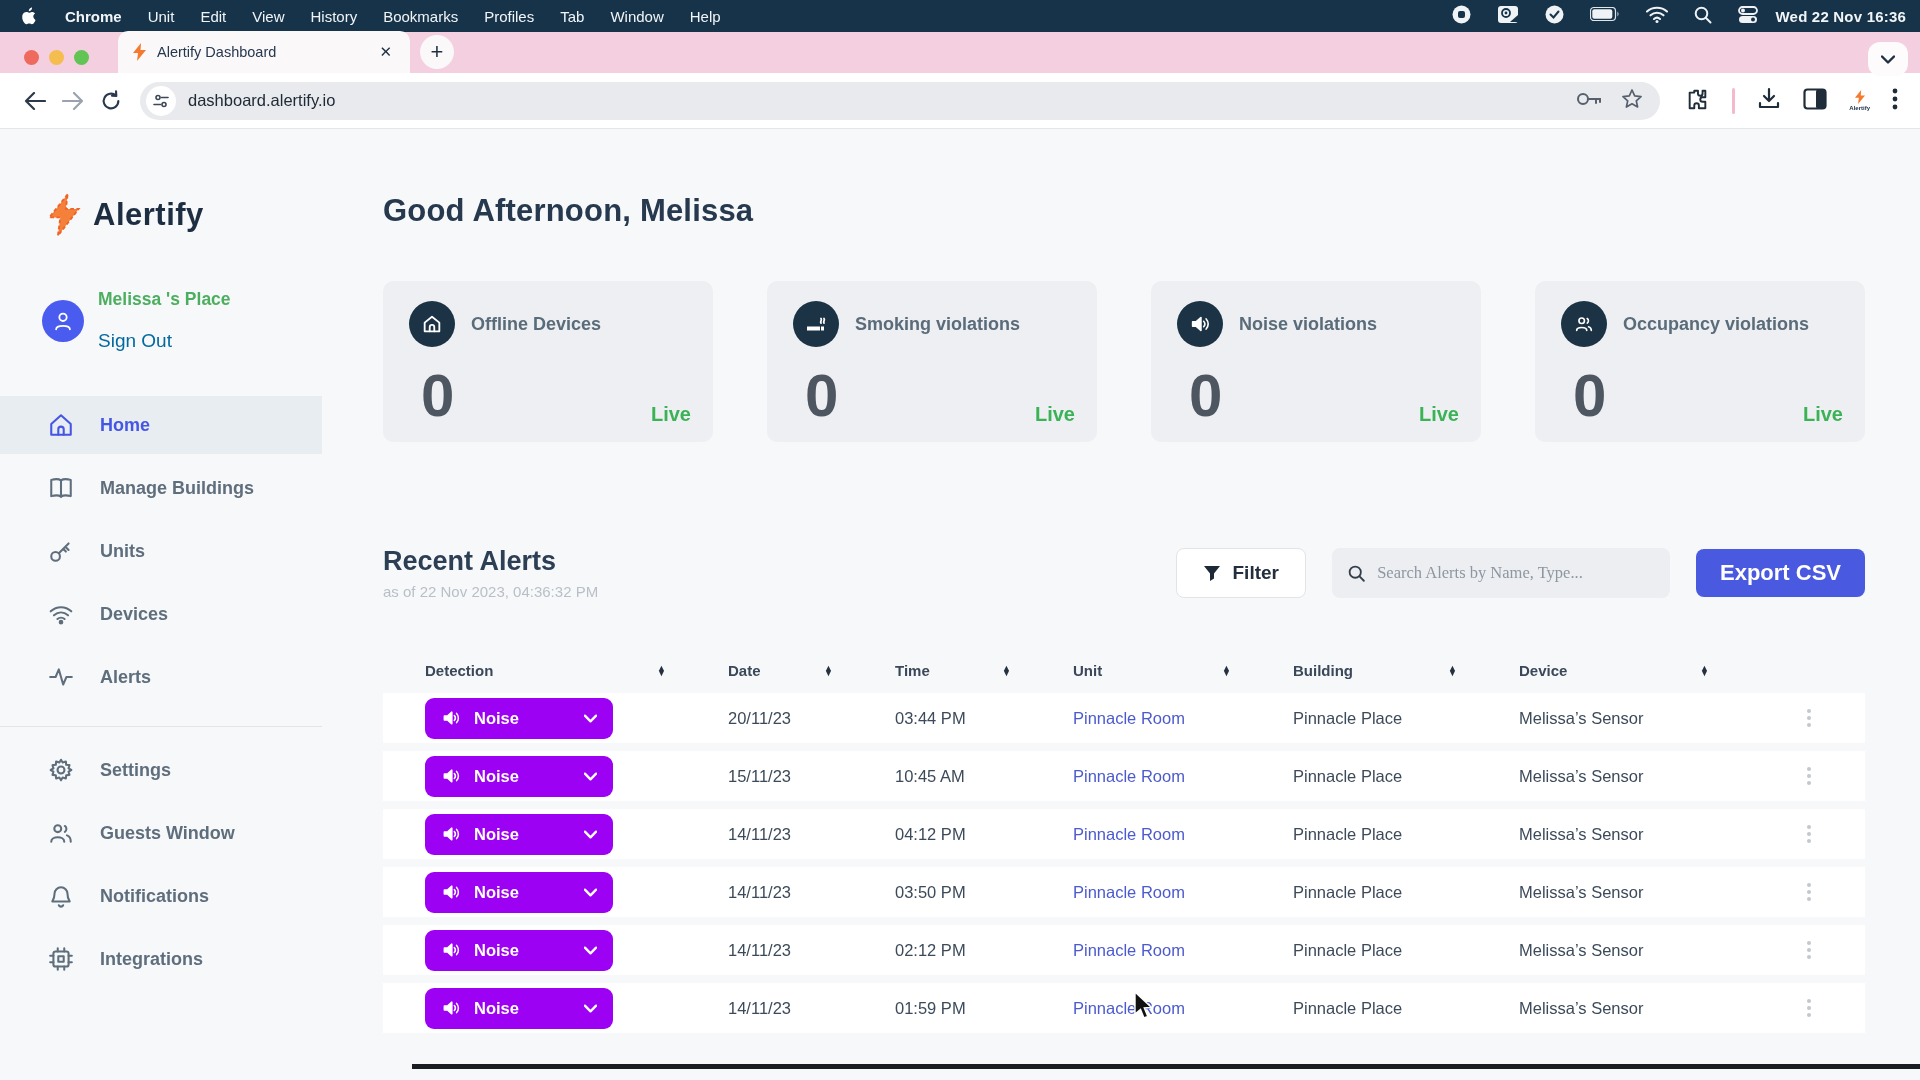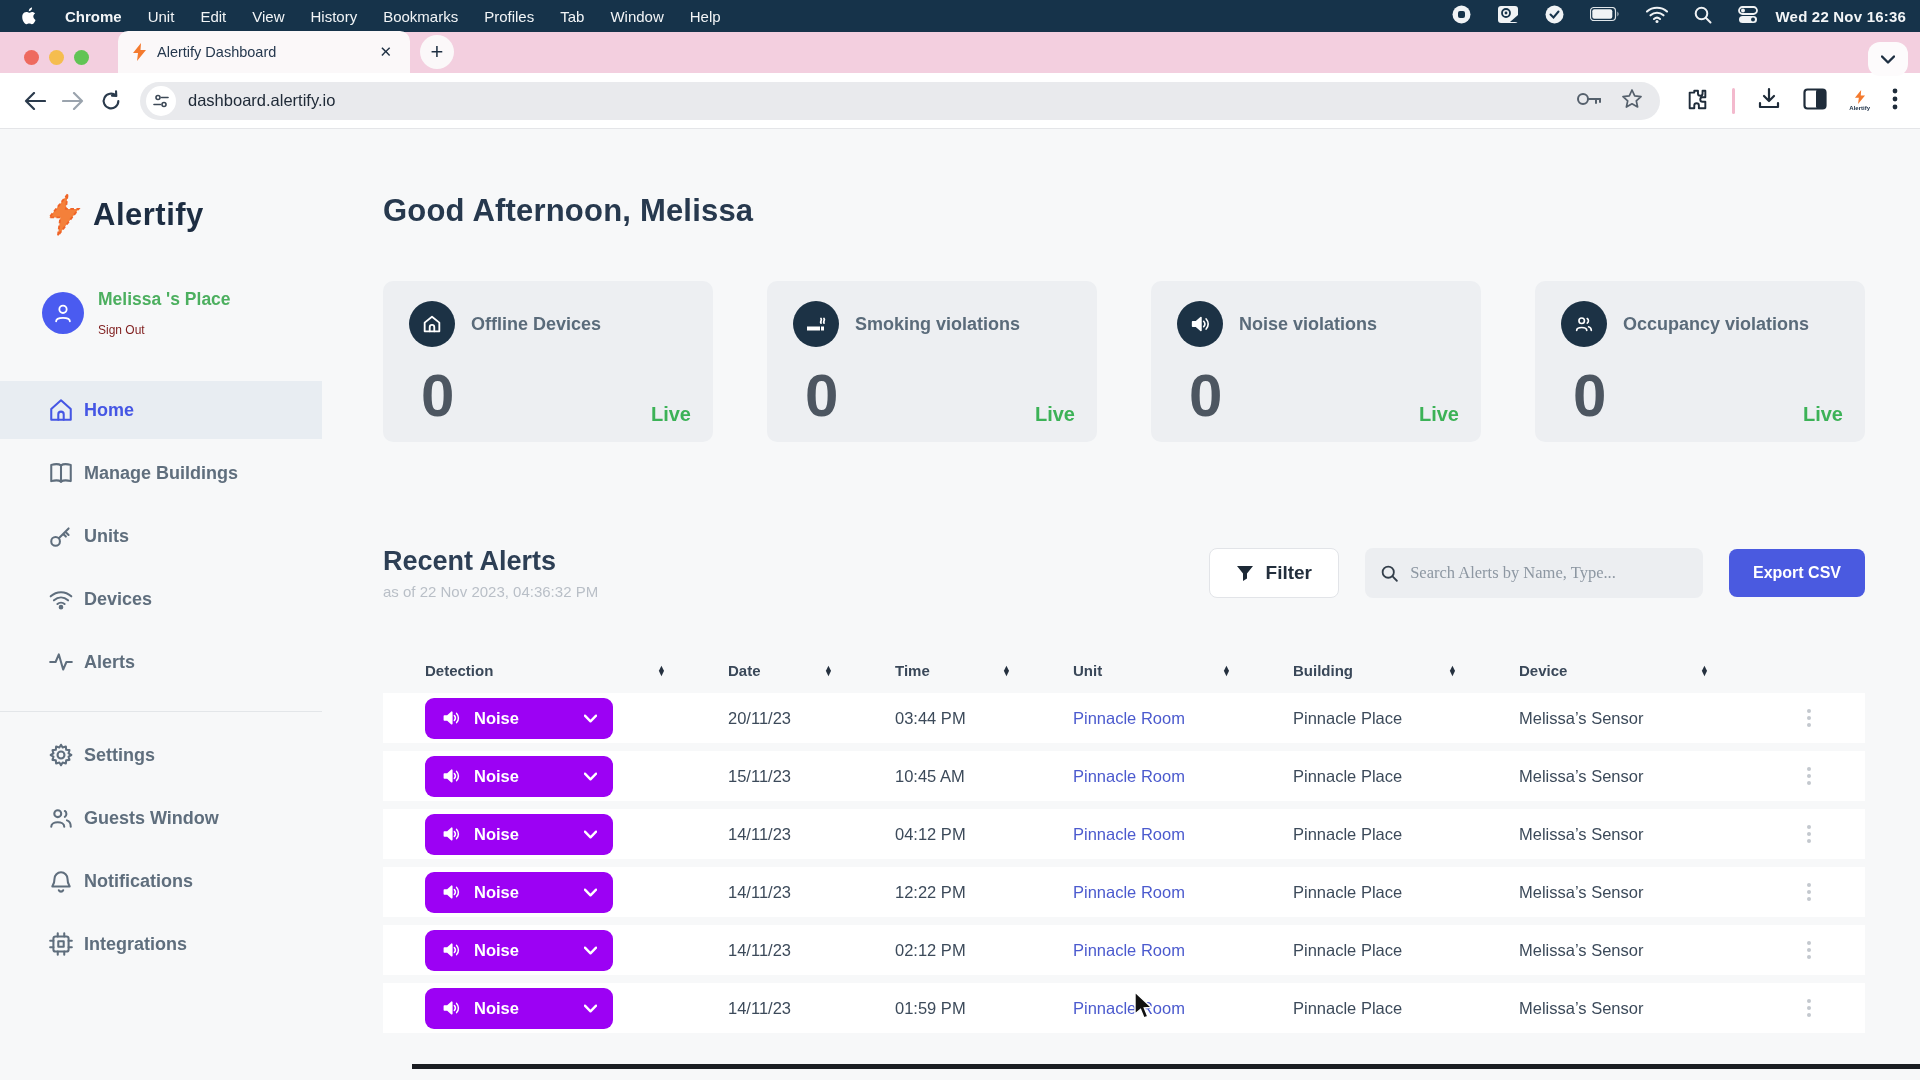--- a/index.html
+++ b/index.html
@@ -38,23 +38,23 @@
   .ext-alertify .lbl { font-size:6px; color:#20344a; margin-top:1px; font-weight:bold; }
 
   
   .app { display:flex; height:940px; background:#f7f8f9; position:relative; }
   .sidebar { width:322px; flex:none; padding-top:64px; }
   .logo { display:flex; align-items:center; gap:10px; padding-left:45px; }
   .logo .word { font-size:31px; font-weight:bold; color:#1d2d42; letter-spacing:.5px; }
   .userbox { display:flex; align-items:center; gap:14px; padding-left:42px; margin-top:52px; }
   .avatar { width:42px; height:42px; border-radius:50%; background:#4a5bf0; display:flex; align-items:center; justify-content:center; }
   .uname { color:#4caf5f; font-size:17.5px; font-weight:600; }
-  .usignout { color:#7f1d1d; font-size:12px; margin-top:13px; }
+  .usignout { color:#0369a1; font-size:19px; margin-top:20px; }
   .nav { margin-top:44px; }
-  .nav-item { height:58px; display:flex; align-items:center; gap:10px; padding-left:48px; color:#5f6e7d; font-size:18px; font-weight:600; cursor:default; }
+  .nav-item { height:58px; display:flex; align-items:center; gap:26px; padding-left:48px; color:#5f6e7d; font-size:18px; font-weight:600; cursor:default; }
   .nav-item.active { background:#e8edf2; color:#4556e4; }
   .nav-item.active svg { stroke:#4556e4; }
   .nav-item svg { stroke:#5f6e7d; }
   .nav-gap { height:5px; }
   .sidebar .divider { height:1px; background:#e3e6e9; margin:20px 0 14px 0; }
 
   
   .content { flex:1; padding:64px 55px 0 61px; position:relative; }
   .greeting { font-size:31px; font-weight:600; color:#27394e; letter-spacing:.2px; }
   .cards { display:flex; gap:54px; margin-top:52px; }
@@ -66,21 +66,21 @@
   .card-live { position:absolute; right:22px; bottom:16px; font-size:20px; font-weight:600; color:#3cb257; }
 
   .recent-bar { display:flex; align-items:center; margin-top:104px; }
   .recent-title { font-size:27px; font-weight:bold; color:#2d3f55; }
   .recent-sub { font-size:15px; color:#b9bfc7; margin-top:6px; }
   .recent-controls { margin-left:auto; display:flex; align-items:center; gap:26px; }
   .filter-btn { height:50px; padding:0 26px; background:#ffffff; border:1px solid #e2e4e8; border-radius:8px; display:flex; align-items:center; gap:12px; font-size:19px; font-weight:600; color:#232f3d; }
   .searchbox { width:338px; height:50px; background:#eceef1; border-radius:8px; display:flex; align-items:center; padding:0 16px; gap:12px;font-family:Liberation Serif, serif; }
   .searchbox input { border:none; outline:none; background:transparent; font-size:16.5px; color:#42505f; width:100%; font-family:inherit; }
   .searchbox input::placeholder { color:#8d97a2; }
-  .export-btn { height:48px; padding:0 24px; background:#4a5ae0; color:#ffffff; border:none; border-radius:8px; font-size:16px; font-weight:bold; font-family:inherit; }
+  .export-btn { height:48px; padding:0 24px; background:#4a5ae0; color:#ffffff; border:none; border-radius:8px; font-size:22px; font-weight:bold; font-family:inherit; }
 
   
   .table { margin-top:54px; }
   .tgrid { display:grid; grid-template-columns:303px 167px 178px 220px 226px 252px 1fr; align-items:center; }
   .thead { padding:8px 0 14px 42px; }
   .th { display:flex; align-items:center; font-size:15px; font-weight:bold; color:#3a4859; padding-right:62px; }
   .sort { margin-left:auto; display:flex; flex-direction:column; line-height:.55; color:#25313f; font-size:9px; }
   .trow { background:#ffffff; height:50px; margin-bottom:8px; padding-left:42px; font-size:16.5px; color:#3c4a5a; }
   .noise-pill { width:188px; height:41px; background:#9c01f4; border:none; border-radius:9px; display:flex; align-items:center; padding:0 16px; gap:13px; color:#fff; font-size:16.5px; font-weight:600; font-family:inherit; }
   .noise-pill .txt { flex:1; text-align:left; }
@@ -592,21 +592,21 @@
                   <path d="M16 9 a4.5 4.5 0 0 1 0 6"></path>
                   <path d="M18.7 6.5 a8 8 0 0 1 0 11"></path>
                 </svg>
         <span class="txt">Noise</span>
         <svg width="13" height="9" viewBox="0 0 14 9">
                   <path d="M1 1.5 L7 7.5 L13 1.5" fill="none" stroke="#ffffff" stroke-width="2.6" stroke-linecap="round" stroke-linejoin="round"></path>
                 </svg>
       </button>
     </div>
     <div>14/11/23</div>
-    <div>12:22 PM</div>
+    <div>03:50 PM</div>
     <div><a href="#" class="unit-link">Pinnacle Room</a></div>
     <div>Pinnacle Place</div>
     <div>Melissa’s Sensor</div>
     <div>
               <span class="dots">
                 <i></i>
                 <i></i>
                 <i></i>
               </span>
             </div>

